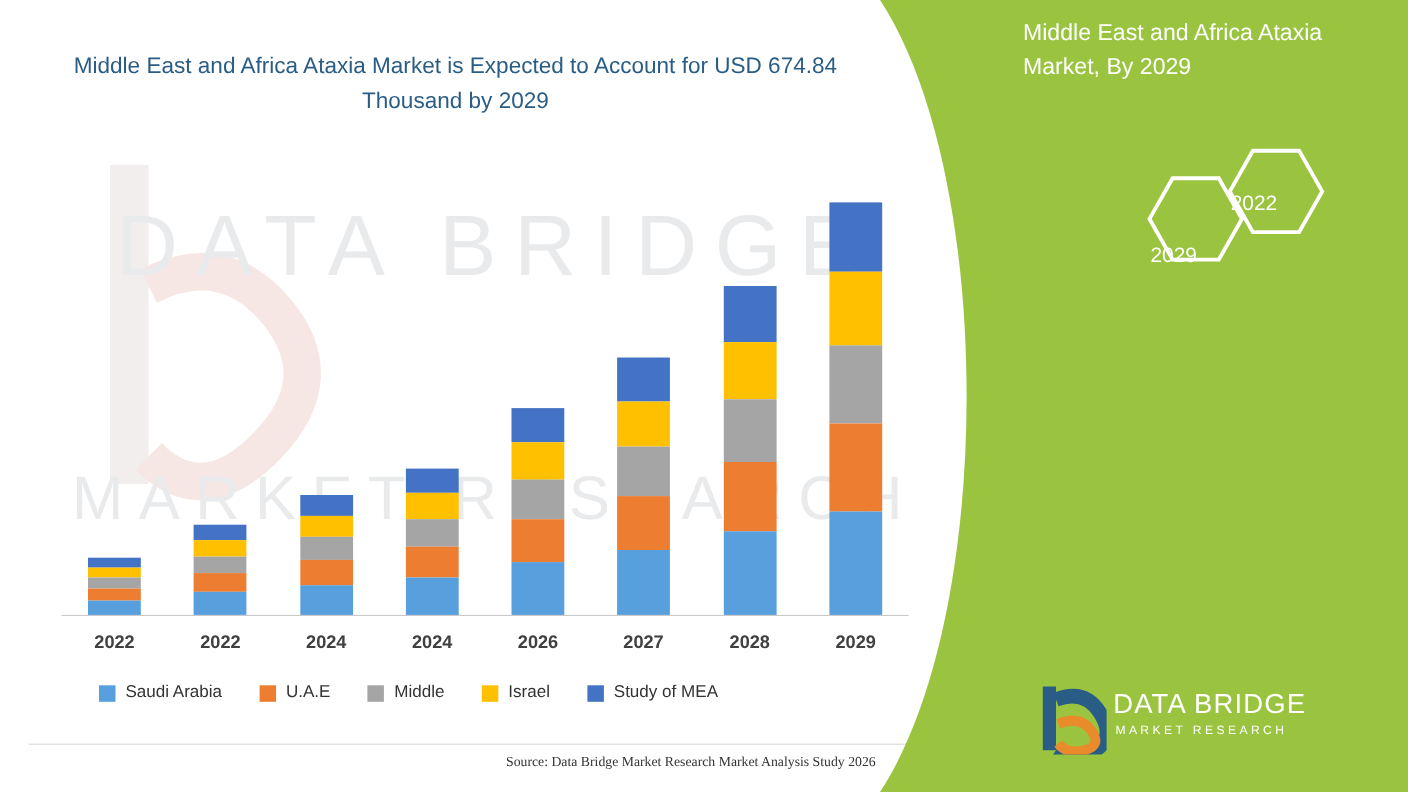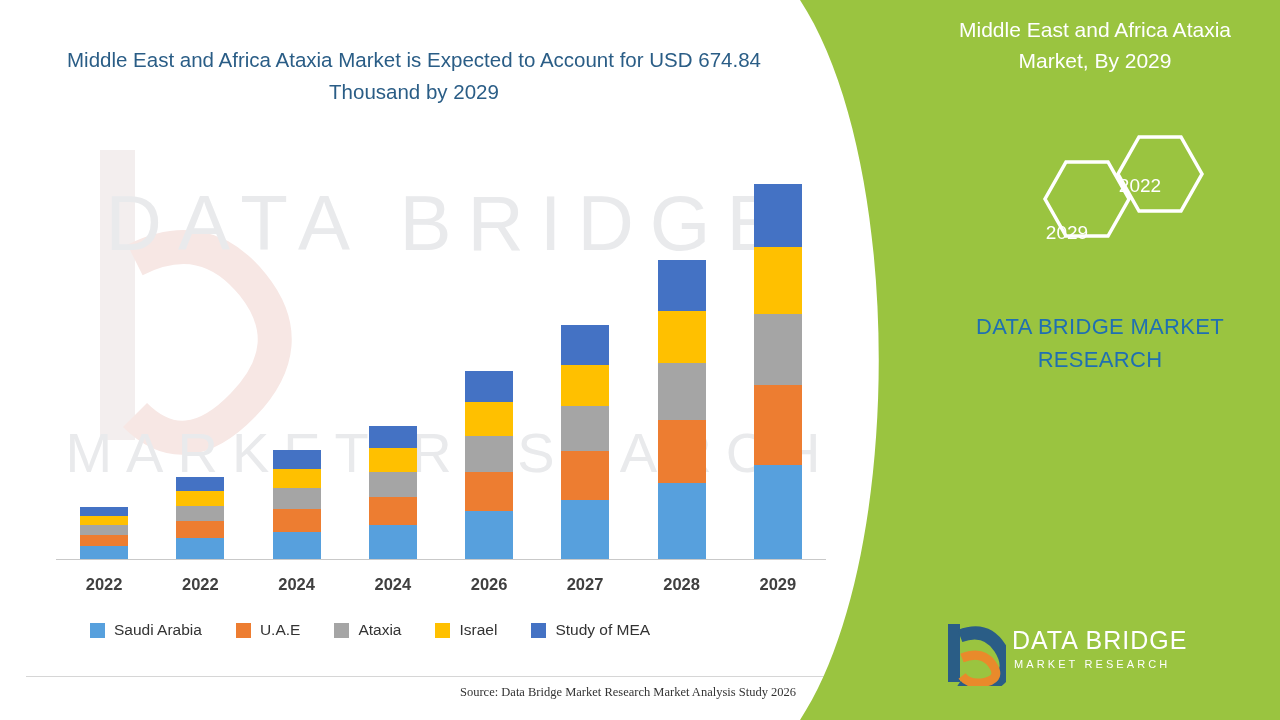--- a/index.html
+++ b/index.html
@@ -23,21 +23,20 @@
 
   #panel-content {
     position: absolute;
     top: 0; left: 0;
     width: 480px; height: 720px;
   }
   #panel-title {
     position: absolute;
     top: 14px; left: 130px;
     width: 330px;
-    text-align: center;
     color: #ffffff;
     font-size: 21px;
     line-height: 31px;
     font-weight: 400;
   }
   #hex-wrap {
     position: absolute;
     top: 132px; left: 200px;
     width: 220px; height: 145px;
   }
@@ -304,21 +303,21 @@
       <div class="legend-item">
         <span class="legend-swatch" style="background: rgb(87, 160, 221);"></span>
         <span class="legend-label">Saudi Arabia</span>
       </div>
       <div class="legend-item">
         <span class="legend-swatch" style="background: rgb(237, 125, 49);"></span>
         <span class="legend-label">U.A.E</span>
       </div>
       <div class="legend-item">
         <span class="legend-swatch" style="background: rgb(165, 165, 165);"></span>
-        <span class="legend-label">Ataxia</span>
+        <span class="legend-label">Middle</span>
       </div>
       <div class="legend-item">
         <span class="legend-swatch" style="background: rgb(255, 192, 0);"></span>
         <span class="legend-label">Israel</span>
       </div>
       <div class="legend-item">
         <span class="legend-swatch" style="background: rgb(68, 114, 196);"></span>
         <span class="legend-label">Study of MEA</span>
       </div>
     </div>
@@ -337,21 +336,20 @@
 
     <div id="hex-wrap">
       <svg width="220" height="145" viewBox="0 0 220 145">
         <polygon points="66,30 108,30 129,67 108,104 66,104 45,67" fill="none" stroke="#ffffff" stroke-width="3.5"></polygon>
         <polygon points="139,5 181,5 202,42 181,79 139,79 118,42" fill="none" stroke="#ffffff" stroke-width="3.5"></polygon>
       </svg>
       <div id="hex-2029-label">2029</div>
       <div id="hex-2022-label">2022</div>
     </div>
 
-    <div id="brand-name">DATA BRIDGE MARKET RESEARCH</div>
 
     <div id="panel-logo">
       <svg id="panel-logo-mark" width="66" height="66" viewBox="0 0 66 66">
         <path d="M8 4 L8 62 L20 62 L20 4 Z" fill="#2a5d86"></path>
         <path d="M20 16 q26 -10 40 12 q14 22 -4 34 q-18 12 -36 0" fill="none" stroke="#2a5d86" stroke-width="13"></path>
         <path d="M22 38 q20 -8 30 6 q10 14 -6 18 q-16 4 -24 -6" fill="none" stroke="#e98a2b" stroke-width="9"></path>
       </svg>
       <div id="panel-logo-text">DATA BRIDGE</div>
       <div id="panel-logo-sub">MARKET RESEARCH</div>
     </div>

